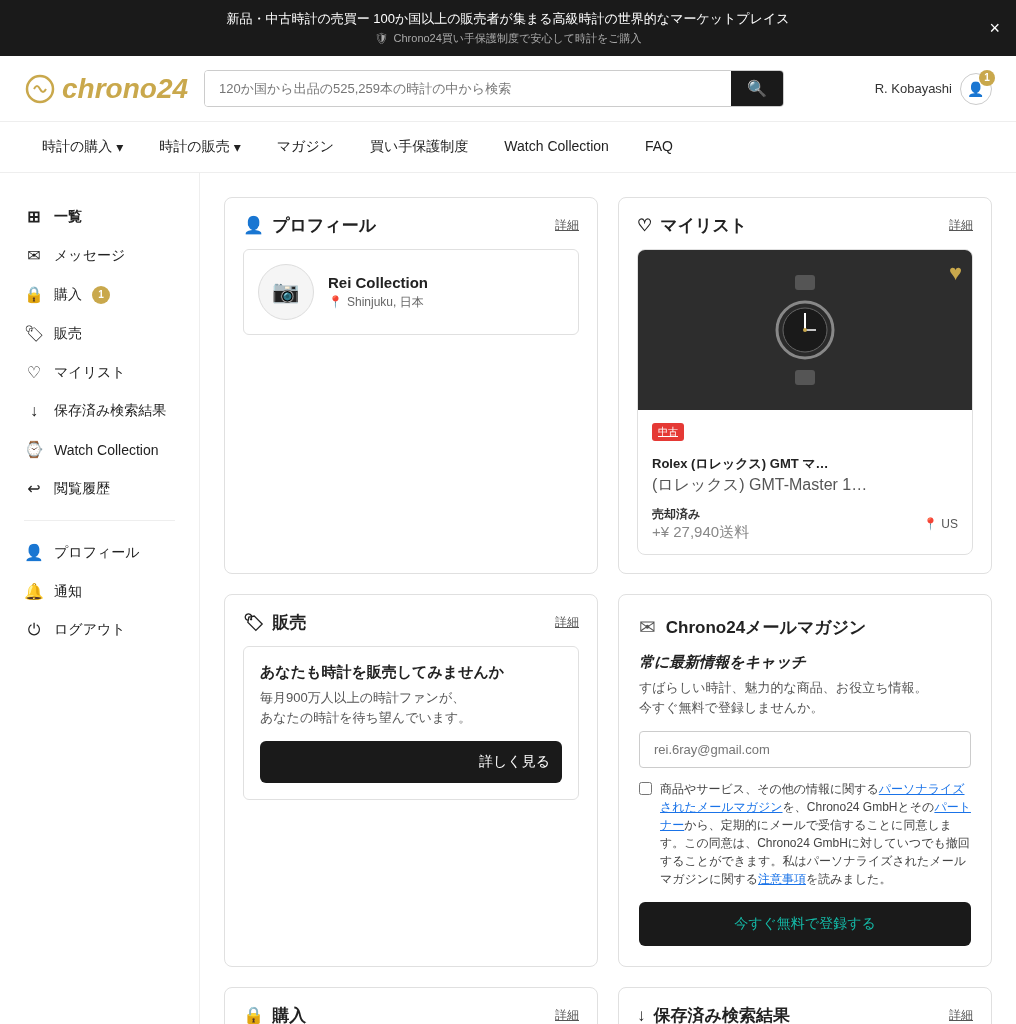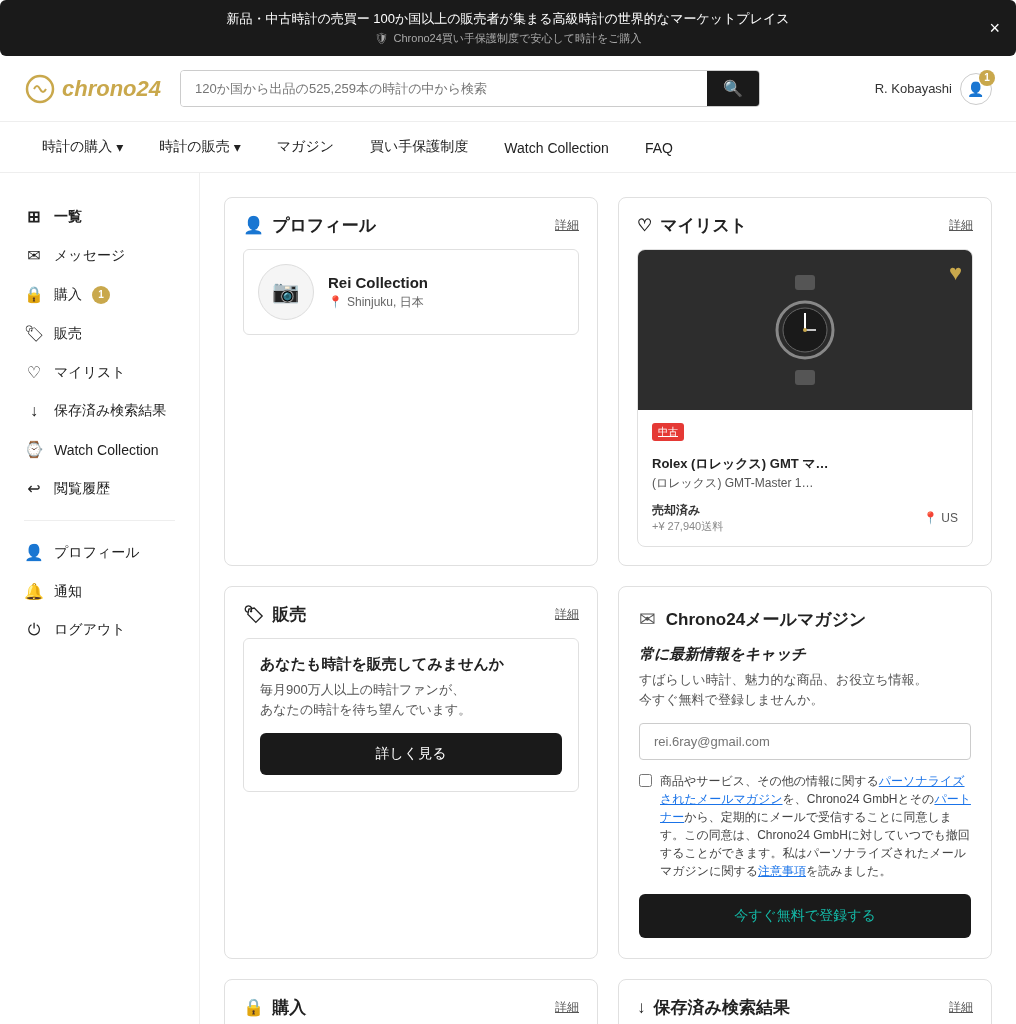--- a/index.html
+++ b/index.html
@@ -6,21 +6,20 @@
     body { font-family: -apple-system, BlinkMacSystemFont, 'Segoe UI', sans-serif; font-size: 14px; color: #222; background: #fff; }
 
     
     .top-banner {
       background: #1a1a1a;
       color: #fff;
       text-align: center;
       padding: 10px 16px;
       font-size: 13px;
       position: relative;
-      border-radius: 6px;
     }
     .top-banner .close-btn {
       position: absolute;
       right: 16px;
       top: 50%;
       transform: translateY(-50%);
       cursor: pointer;
       font-size: 18px;
       color: #fff;
       background: none;
@@ -48,21 +47,21 @@
       display: flex;
       align-items: center;
       gap: 6px;
       min-width: 140px;
     }
     .logo-icon {
       width: 32px;
       height: 32px;
     }
     .logo-text {
-      font-size: 22px;
+      font-size: 28px;
       font-weight: 700;
       color: #c9a84c;
       font-style: italic;
     }
     .search-bar {
       flex: 1;
       display: flex;
       border: 1px solid #ccc;
       border-radius: 4px;
       overflow: hidden;
@@ -107,21 +106,21 @@
       border-radius: 50%;
       width: 16px; height: 16px;
       font-size: 10px;
       display: flex; align-items: center; justify-content: center;
       font-weight: bold;
     }
 
     
     .nav {
       display: flex;
-      align-items: flex-end;
+      align-items: flex-start;
       padding: 0 24px;
       border-bottom: 1px solid #eee;
       gap: 0;
     }
     .nav-item {
       padding: 16px 18px;
       font-size: 14px;
       color: #222;
       cursor: pointer;
       white-space: nowrap;
@@ -253,45 +252,45 @@
       display: inline-block;
       background: #e53935;
       color: #fff;
       font-size: 10px;
       padding: 2px 6px;
       border-radius: 3px;
       margin-bottom: 14px;
       text-decoration: underline;
     }
     .watch-title { font-size: 13px; font-weight: 600; }
-    .watch-subtitle { font-size: 12px; color: #555; margin-top: 2px; }
+    .watch-subtitle { font-size: 16px; color: #555; margin-top: 2px; }
     .watch-price-row {
       display: flex;
       justify-content: space-between;
       align-items: center;
       margin-top: 10px;
     }
     .watch-status { font-size: 12px; color: #333; font-weight: 600; }
-    .watch-shipping { font-size: 11px; color: #888; }
+    .watch-shipping { font-size: 15px; color: #888; }
     .watch-location { font-size: 12px; color: #555; display: flex; align-items: center; gap: 3px; }
 
     
     .sales-promo {
       background: #fff;
       border: 1px solid #e0e0e0;
       border-radius: 6px;
       padding: 16px;
     }
     .sales-promo-title { font-size: 15px; font-weight: 700; margin-bottom: 6px; }
     .sales-promo-text { font-size: 13px; color: #555; line-height: 1.5; }
     .btn-dark {
       display: block;
       background: #1a1a1a;
       color: #fff;
-      text-align: center;
+      text-align: right;
       padding: 12px;
       border-radius: 6px;
       margin-top: 14px;
       cursor: pointer;
       font-size: 14px;
       font-weight: 500;
     }
 
     
     .purchase-item {

